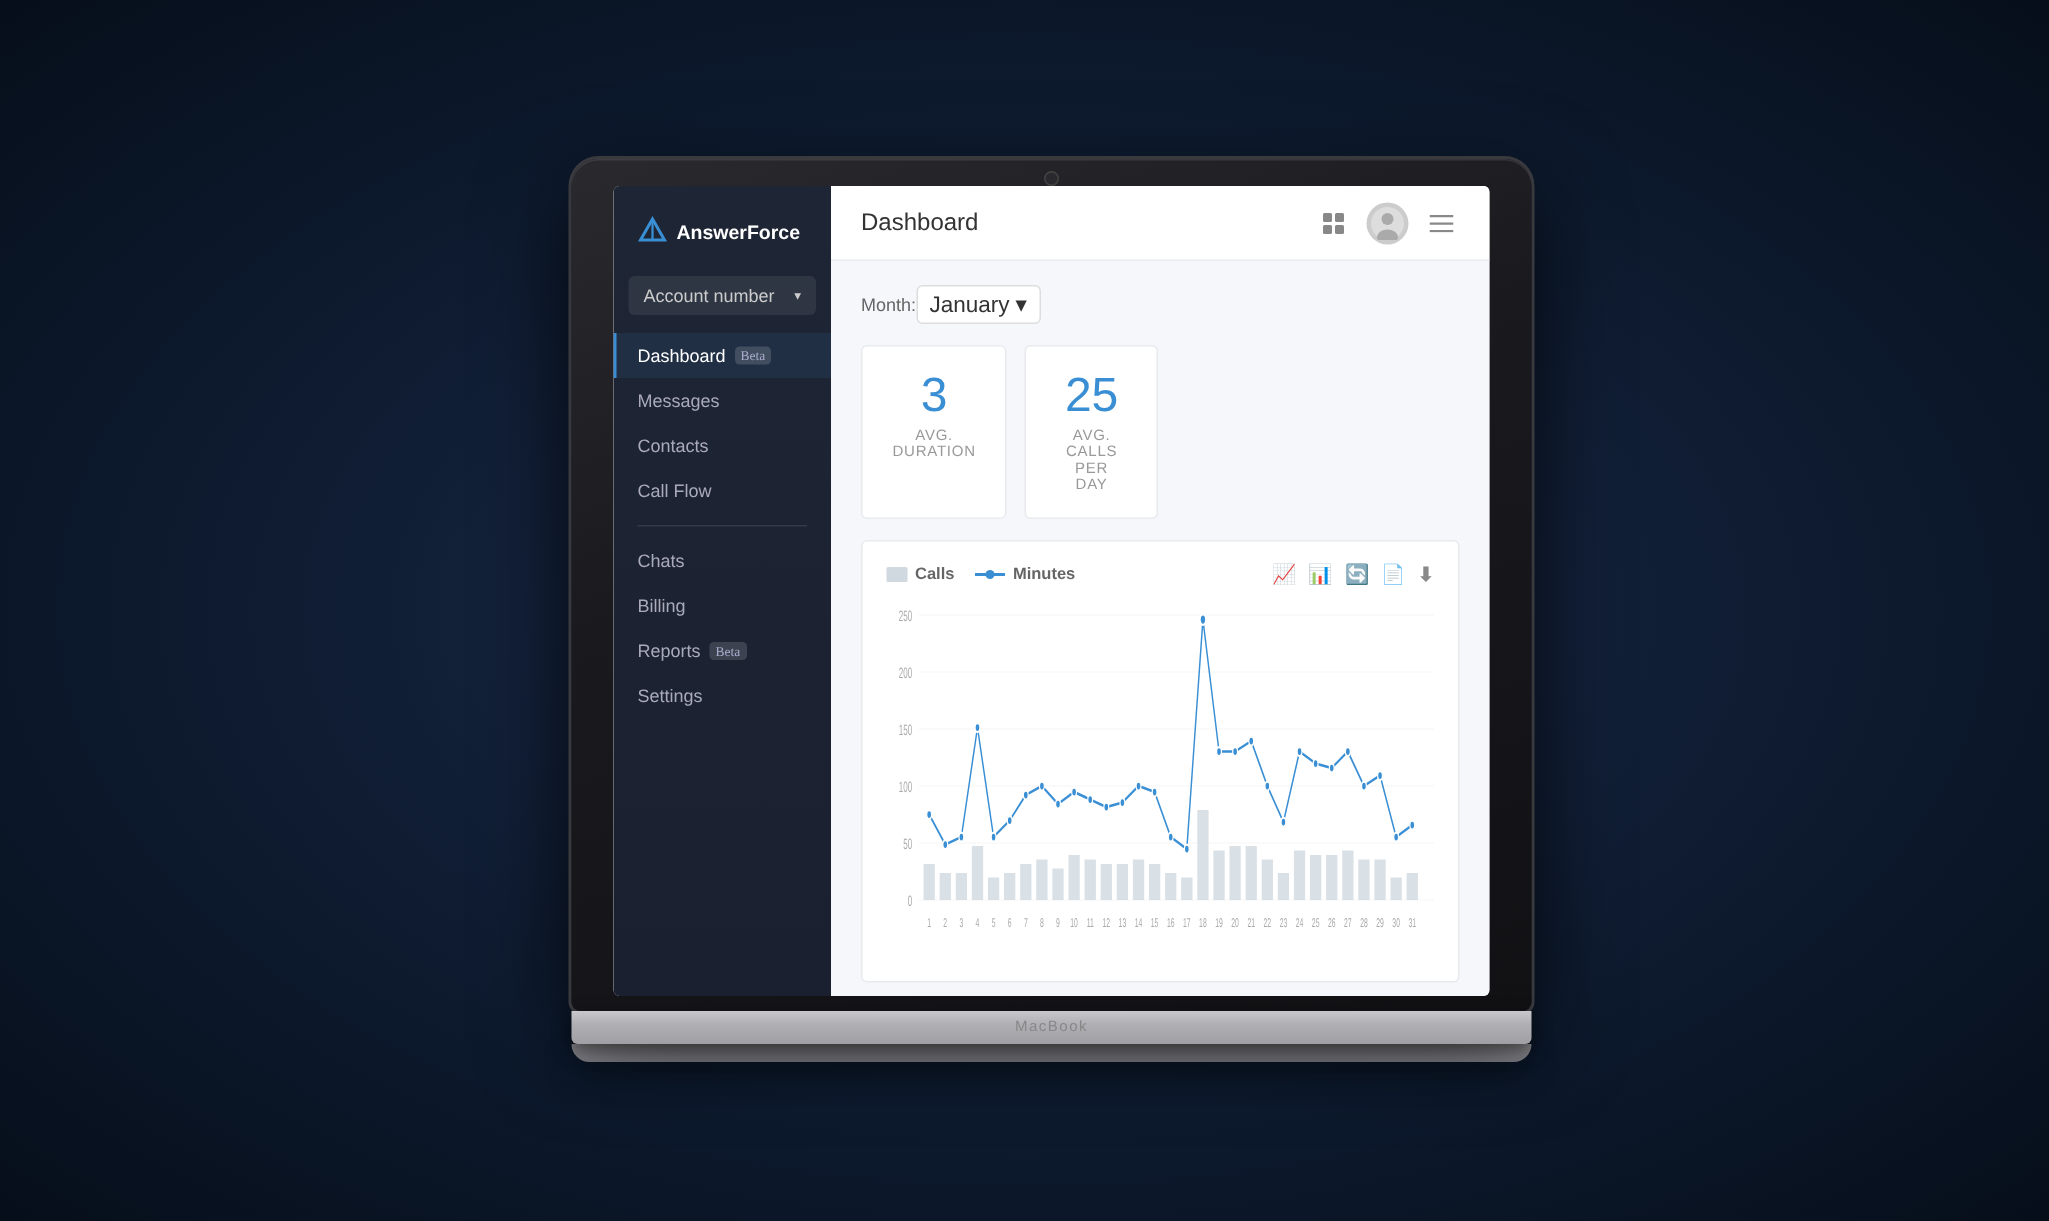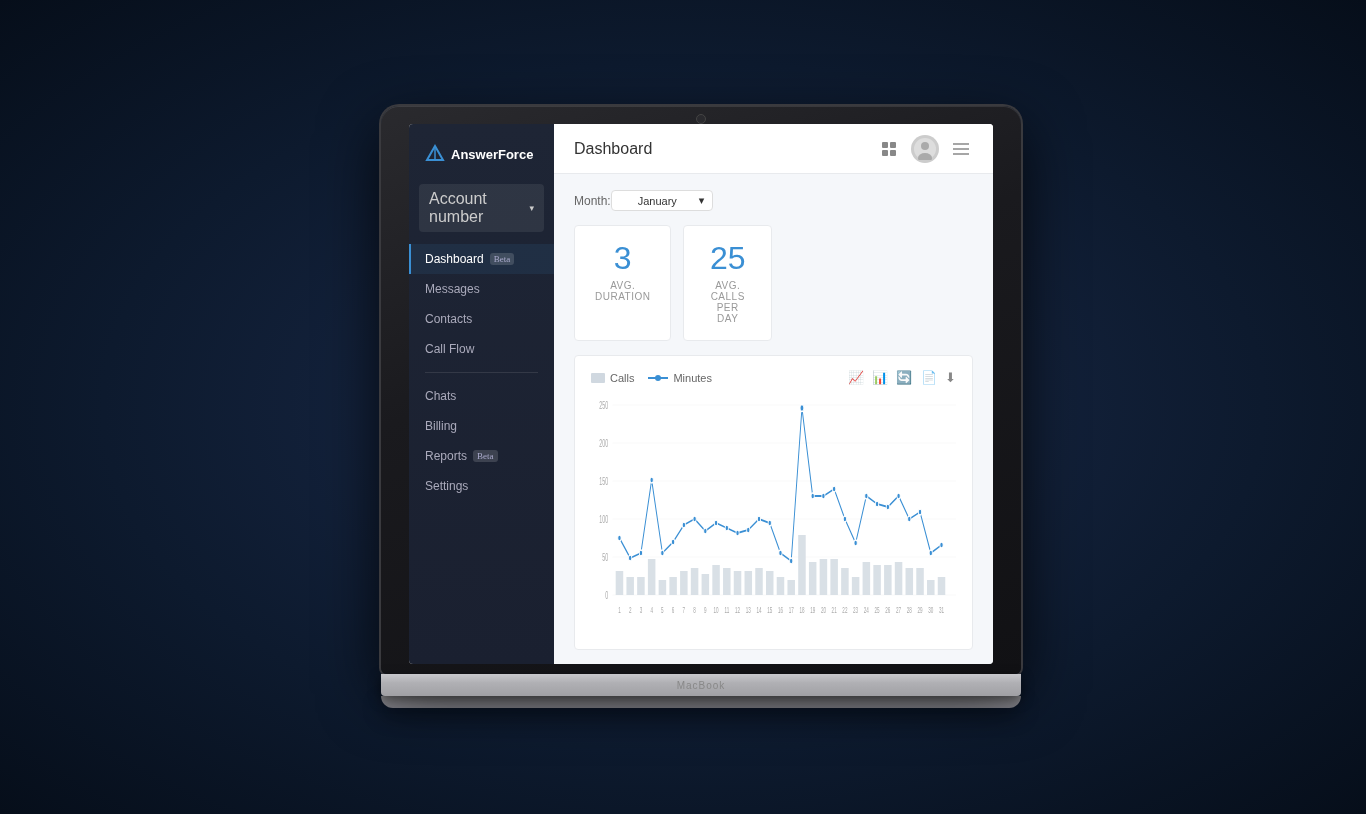--- a/index.html
+++ b/index.html
@@ -95,21 +95,21 @@
       background: rgba(255,255,255,0.08);
       border-radius: 4px;
       padding: 6px 10px;
       display: flex;
       align-items: center;
       justify-content: space-between;
       cursor: pointer;
     }
     .account-selector-text {
       color: #ccc;
-      font-size: 16px;
+      font-size: 12px;
     }
     .account-selector-arrow {
       color: #ccc;
       font-size: 9px;
     }
     .nav-item {
       padding: 8px 16px;
       color: #aab;
       font-size: 12px;
       cursor: pointer;
@@ -201,21 +201,21 @@
       border-radius: 4px;
       padding: 3px 8px;
       font-size: 12px;
       color: #333;
       cursor: pointer;
       background: #fff;
       display: flex;
       align-items: center;
       gap: 4px;
     }
-    .month-select span { font-size: 11px; margin-left: 18px; }
+    .month-select span { font-size: 15px; }
 
     .stats-row {
       display: grid;
       grid-template-columns: repeat(4, 1fr);
       gap: 12px;
       margin-bottom: 14px;
     }
     .stat-card {
       background: #fff;
       border-radius: 4px;
@@ -242,20 +242,21 @@
       border-radius: 4px;
       border: 1px solid #e8eaed;
       padding: 14px 16px;
       flex: 1;
     }
     .chart-header {
       display: flex;
       align-items: center;
       justify-content: space-between;
       margin-bottom: 10px;
+      font-weight: bold;
     }
     .chart-legend {
       display: flex;
       gap: 14px;
       align-items: center;
       font-size: 11px;
       color: #666;
     }
     .legend-item {
       display: flex;

